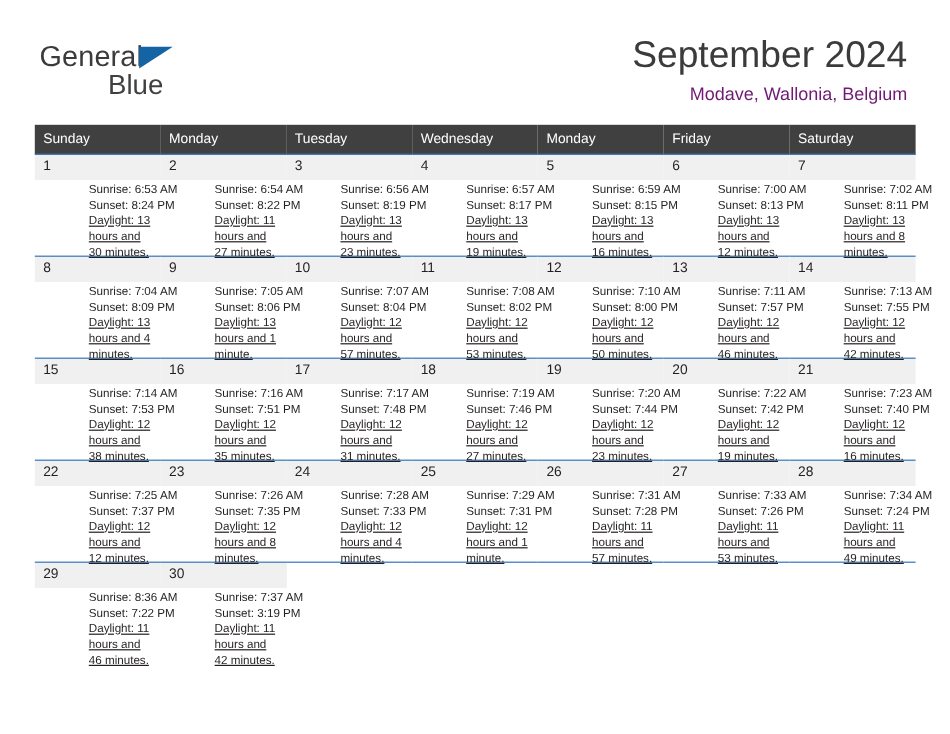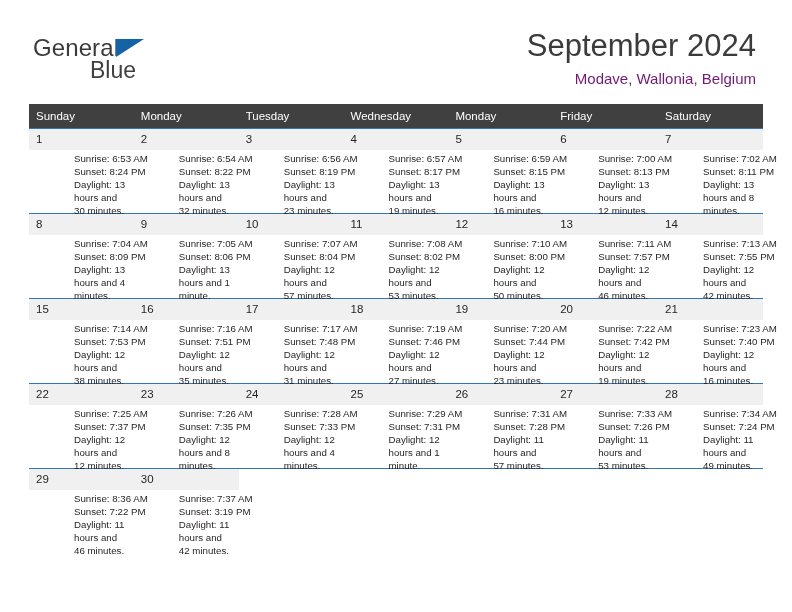--- a/index.html
+++ b/index.html
@@ -130,21 +130,21 @@
     padding: 3px 6px 0 7px;
     font-size: 9.7px;
     line-height: 12.9px;
     color: #231f20;
     margin-left: 38px;
   }
   .daycell.empty .daynum {
     background: transparent;
   }
   .info div { white-space: nowrap; }
-  .info .daylight-wrap { white-space: normal; }
+  .info .daylight-wrap { white-space: normal; text-decoration: underline; }
 </style>
 </head>
 <body>
 
 <div class="page">
 
   <div class="header">
     <div class="logo">
       <span class="logo-general">General</span>
       <span class="logo-triangle"></span>
@@ -179,21 +179,21 @@
                 <div class="daylight-wrap">Daylight: 13 hours and 30 minutes.</div>
               </div>
             </div>
           </td>
           <td>
             <div class="daycell">
               <div class="daynum">2</div>
               <div class="info">
                 <div>Sunrise: 6:54 AM</div>
                 <div>Sunset: 8:22 PM</div>
-                <div class="daylight-wrap">Daylight: 13 hours and 32 minutes.</div>
+                <div class="daylight-wrap">Daylight: 11 hours and 27 minutes.</div>
               </div>
             </div>
           </td>
           <td>
             <div class="daycell">
               <div class="daynum">3</div>
               <div class="info">
                 <div>Sunrise: 6:56 AM</div>
                 <div>Sunset: 8:19 PM</div>
                 <div class="daylight-wrap">Daylight: 13 hours and 23 minutes.</div>

